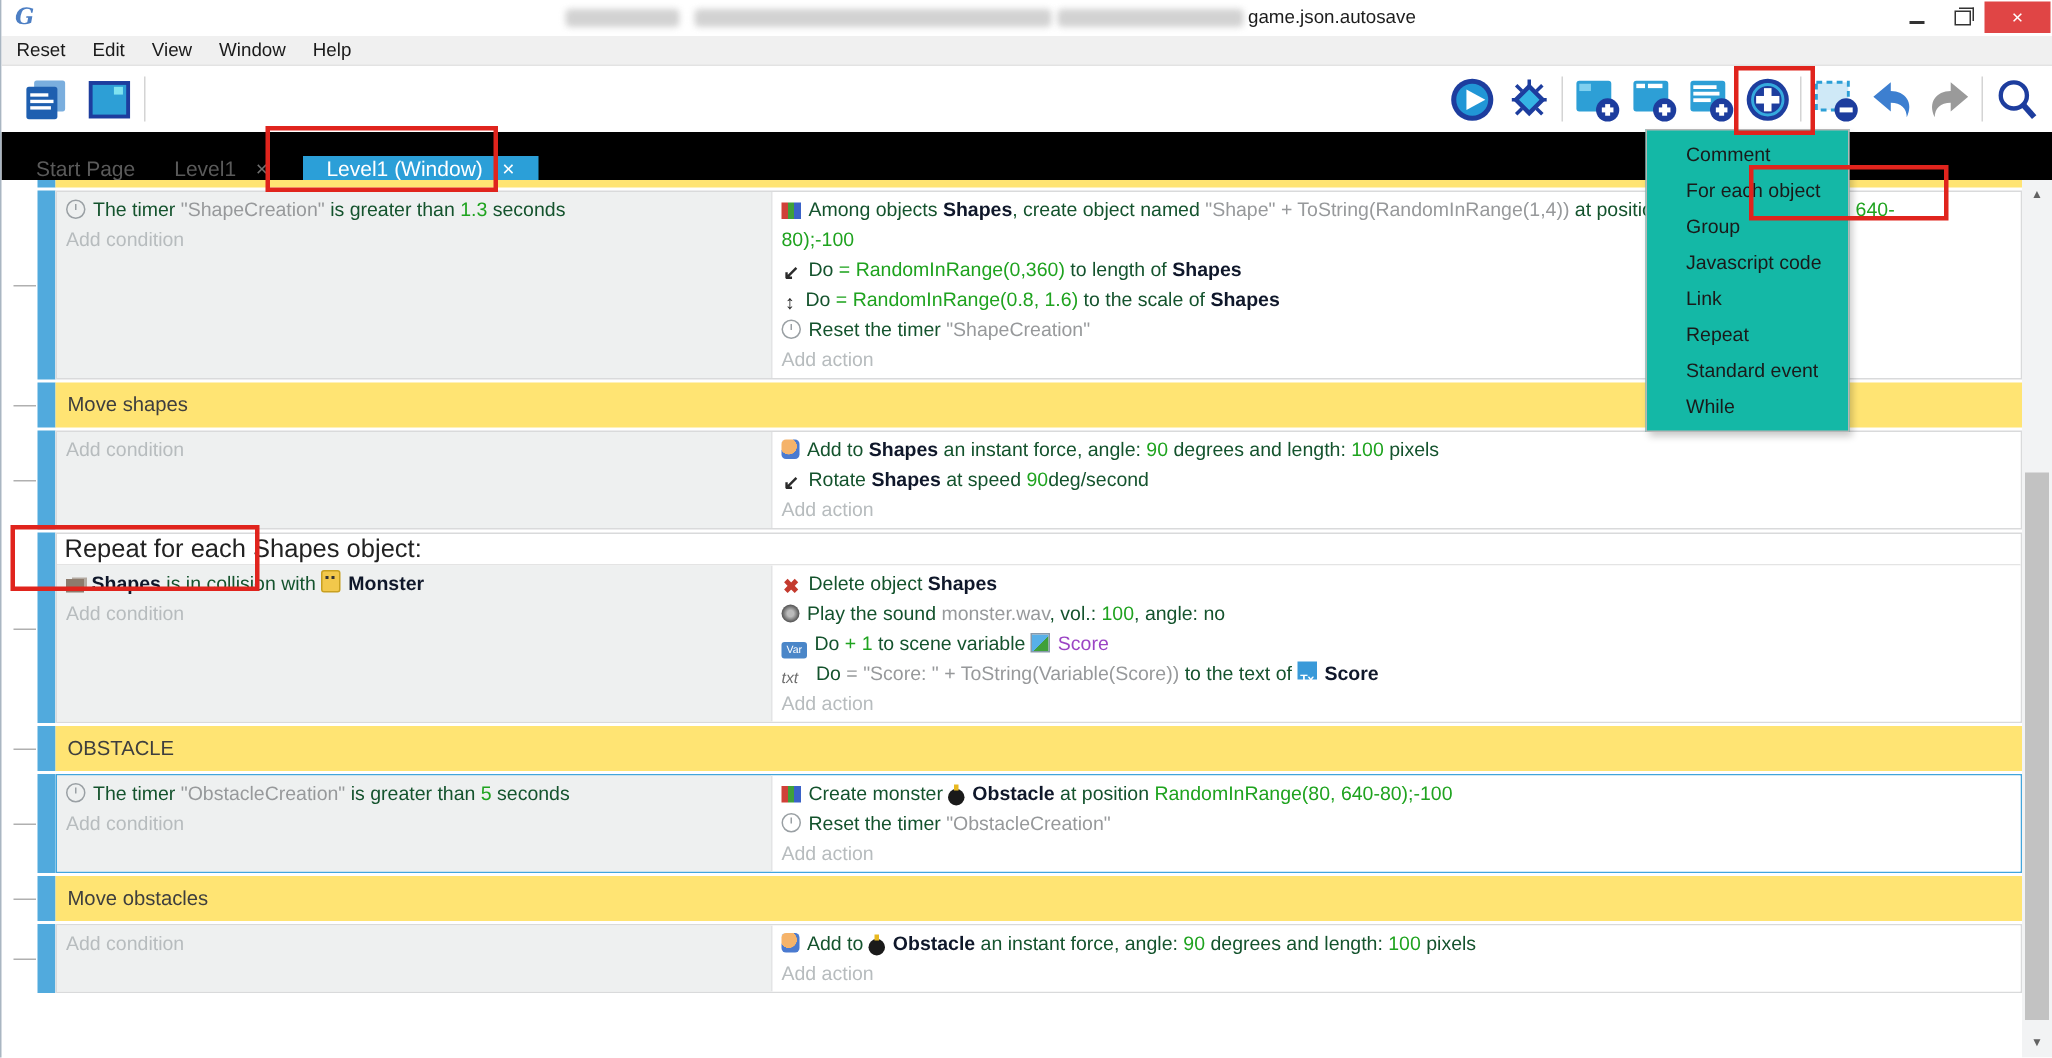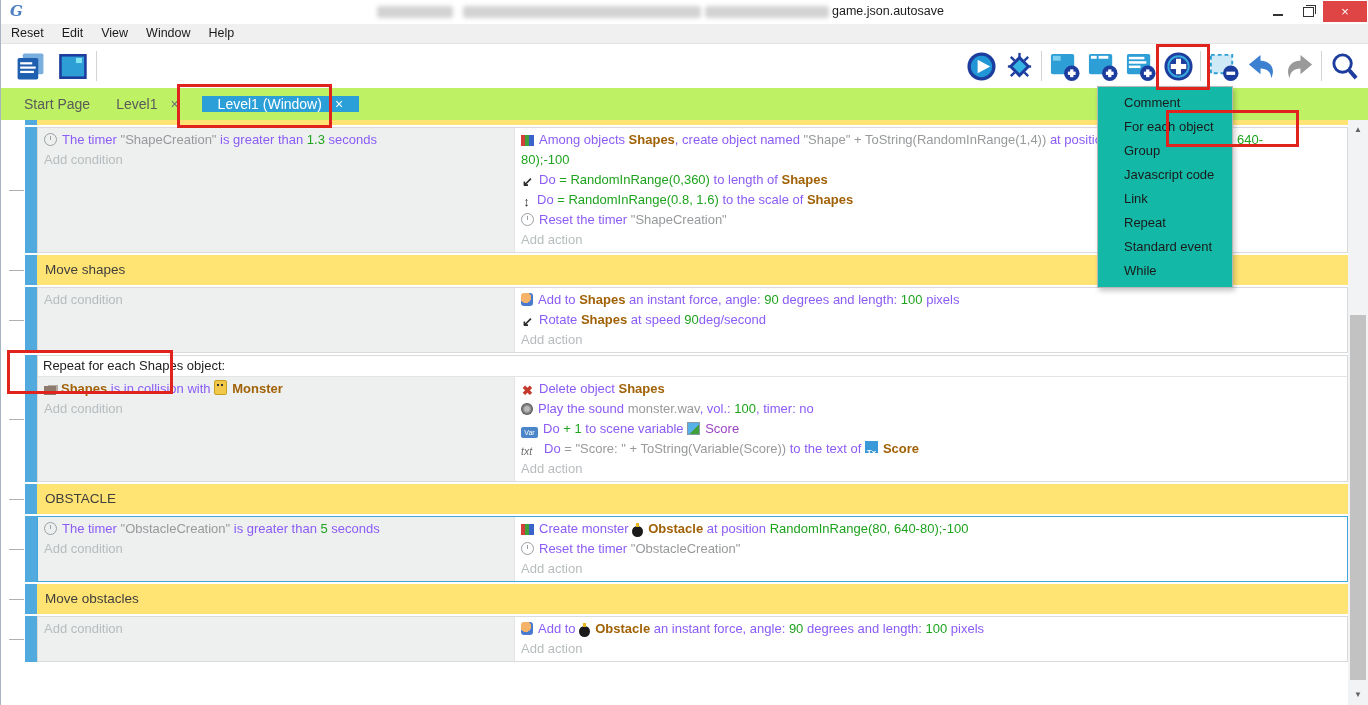--- a/index.html
+++ b/index.html
@@ -29,49 +29,49 @@
   .menu-item:first-child{margin-left:1px}
   
   .toolbar{position:absolute;left:0;top:44px;width:100%;height:44px;background:#fff}
   .tb-left{position:absolute;left:8px;top:3px;display:flex;align-items:center;height:38px}
   .tb-right{position:absolute;right:5px;top:3px;display:flex;align-items:center;height:38px}
   .tbi{width:36px;height:34px;margin:0 1px;display:flex;align-items:center;justify-content:center}
   .tbi svg{width:31px;height:31px}
   .tb-left .tbi{margin:0 3px}
   .tbsep{width:1px;height:30px;background:#d4d4d4;margin:0 3px}
   
-  .tabbar{position:absolute;left:0;top:88px;width:100%;height:32px;background:#bef264;display:flex;align-items:center;font-size:14px}
+  .tabbar{position:absolute;left:0;top:88px;width:100%;height:32px;background:#000000;display:flex;align-items:flex-end;font-size:14px}
   .tab{display:flex;align-items:center;padding:0 13px;color:#5a5a5a;white-space:nowrap}
   .tab.first{margin-left:10px}
   .tab .tab-close{margin-left:13px;color:#6f6f6f;font-size:14px}
   .tab.active{background:#2b9fd8;color:#fff;margin-left:10px;padding:0 16px}
   .tab.active .tab-close{color:#fff}
   
   .sheet{position:absolute;left:0;top:120px;right:20px;bottom:0;padding-left:24px;overflow:hidden}
   .block{display:flex;margin-bottom:2px;position:relative}
   .block::before{content:"";position:absolute;left:-16px;top:50%;width:15px;height:1px;background:#b0b0b0}
   .evbar{width:12px;background:#51aadd;flex:none}
   .evbody{flex:1;border:1px solid #d9dadb;background:#fff;min-width:0}
   .block.sliver{margin-bottom:2px}
   .block.sliver .evbody{border:none;background:#ffe473;height:5px}
   .block.sliver::before{display:none}
   .block.comment .evbody{border:none;background:#ffe473;height:30px}
   .comment-text{font-size:13.5px;color:#3e3e3e;line-height:30px;padding-left:8px}
-  .foreach-header{font-size:13px;color:#222;line-height:20px;padding-left:5px;border-bottom:1px solid #e4e4e4;background:#fff}
+  .foreach-header{font-size:17px;color:#222;line-height:20px;padding-left:5px;border-bottom:1px solid #e4e4e4;background:#fff}
   .evcols{display:flex;align-items:stretch}
   .conds{width:476px;flex:none;background:#eef0f0;padding:2px 0}
   .acts{flex:1;background:#fff;border-left:1px solid #e3e4e5;padding:2px 0;min-width:0}
   .evrow{font-size:13px;line-height:20px;padding:0 6px;color:#4e5256}
   .acts .evrow{max-width:750px}
   .evrow.ph{color:#b7bcbe}
   .block.selected .evbody{border:1px solid #42a5dc}
-  .seg-plain{color:#8b5cf6}
+  .seg-plain{color:#14532d}
   .seg-str{color:#97999b}
   .seg-expr{color:#1fa31f}
-  .seg-obj{color:#a16207;font-weight:bold}
+  .seg-obj{color:#0f172a;font-weight:bold}
   .seg-var{color:#9b44c4}
   
   .ei{display:inline-block;vertical-align:-2px;margin-right:5px;position:relative}
   .i-timer{width:11px;height:11px;border:1.5px solid #9aa0a4;border-radius:50%}
   .i-timer::before{content:"";position:absolute;left:4.5px;top:1.5px;width:1.5px;height:4.5px;background:#9aa0a4}
   .i-create{width:13px;height:11px;background:linear-gradient(90deg,#d04038 0 32%,#3fa03a 32% 64%,#3a62c8 64% 100%)}
   .i-angle,.i-rotate{width:13px;height:13px;text-align:center}
   .i-angle::before,.i-rotate::before{content:"↙";color:#2b2b2b;font-size:13px;line-height:13px;font-weight:bold}
   .i-scale{width:11px;height:13px;text-align:center}
   .i-scale::before{content:"↕";color:#2b2b2b;font-size:13px;line-height:13px;font-weight:bold}
@@ -306,21 +306,21 @@
       <div class="evbar"></div>
       <div class="evbody">
         <div class="foreach-header">Repeat for each Shapes object:</div>
         <div class="evcols">
           <div class="conds">
             <div class="evrow"><span class="ei i-collision"></span><span class="seg-obj">Shapes</span><span class="seg-plain"> is in collision with </span><span class="ei i-monster"></span><span class="seg-obj">Monster</span></div>
             <div class="evrow ph">Add condition</div>
           </div>
           <div class="acts">
             <div class="evrow"><span class="ei i-delete"></span><span class="seg-plain">Delete object </span><span class="seg-obj">Shapes</span></div>
-            <div class="evrow"><span class="ei i-sound"></span><span class="seg-plain">Play the sound </span><span class="seg-str">monster.wav</span><span class="seg-plain">, vol.: </span><span class="seg-expr">100</span><span class="seg-plain">, timer: no</span></div>
+            <div class="evrow"><span class="ei i-sound"></span><span class="seg-plain">Play the sound </span><span class="seg-str">monster.wav</span><span class="seg-plain">, vol.: </span><span class="seg-expr">100</span><span class="seg-plain">, angle: no</span></div>
             <div class="evrow"><span class="ei i-variable"></span><span class="seg-plain">Do </span><span class="seg-expr">+ 1</span><span class="seg-plain"> to scene variable </span><span class="ei i-scenevar"></span><span class="seg-var">Score</span></div>
             <div class="evrow"><span class="ei i-txt"></span><span class="seg-plain">Do </span><span class="seg-str">= "Score: " + ToString(Variable(Score))</span><span class="seg-plain"> to the text of </span><span class="ei i-textobj"></span><span class="seg-obj">Score</span></div>
             <div class="evrow ph">Add action</div>
           </div>
         </div>
       </div>
     </div>
     <div class="block comment">
       <div class="evbar"></div>
       <div class="evbody">

